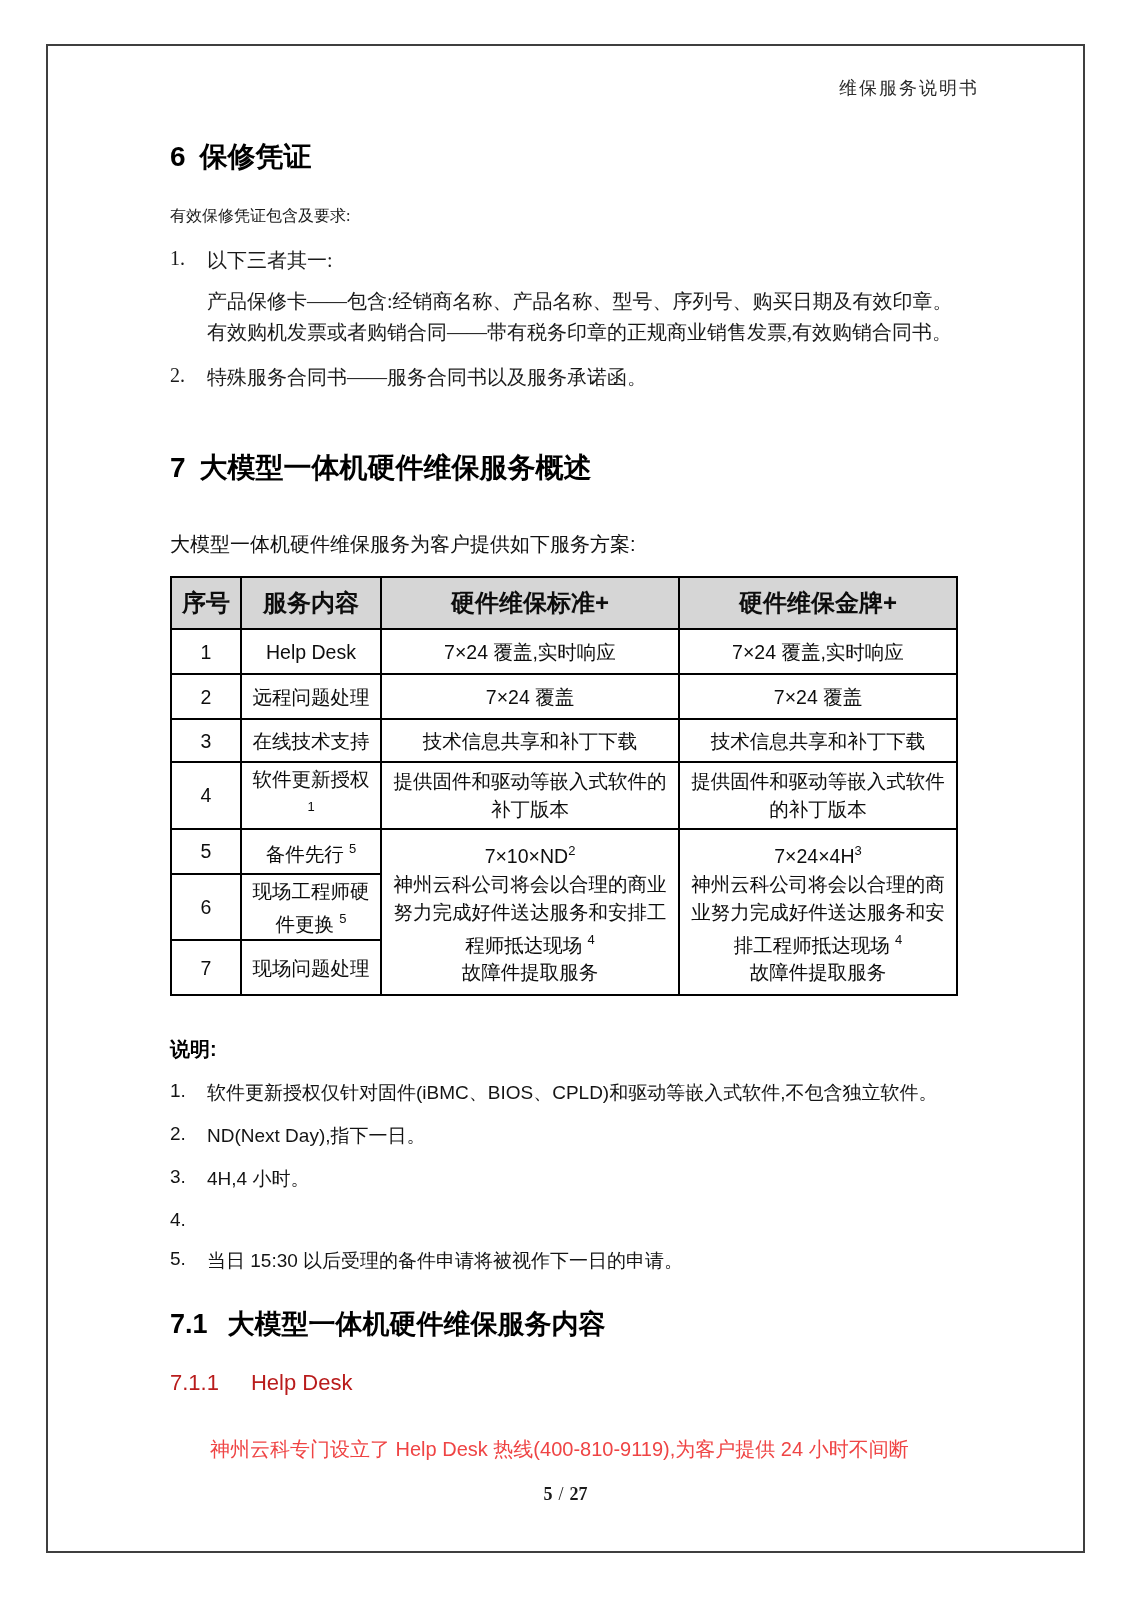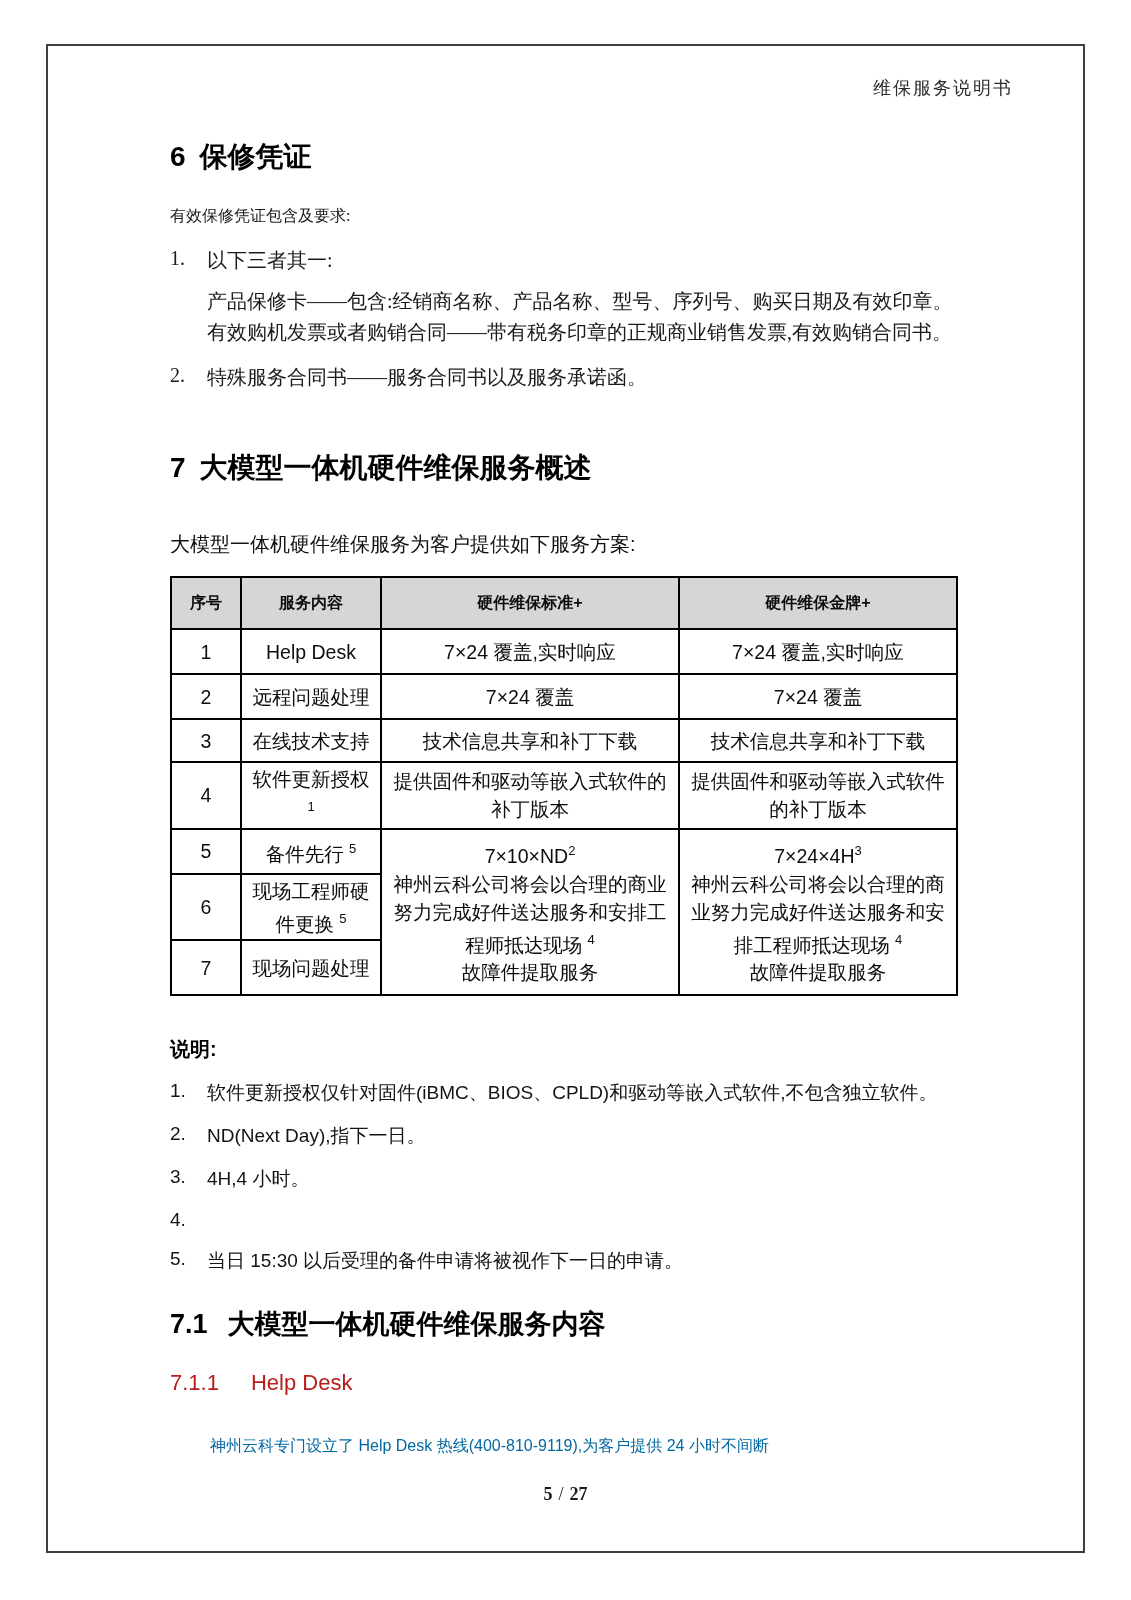--- a/index.html
+++ b/index.html
@@ -12,21 +12,21 @@
   }
   .page {
     position: absolute;
     left: 46px; top: 44px;
     width: 1039px; height: 1509px;
     border: 2px solid #3f3f3f;
     background: #ffffff;
     overflow: hidden;
   }
   .content {
-    padding: 0 70px 0 122px;
+    padding: 0 104px 0 122px;
   }
   .doc-header {
     margin-top: 30px;
     text-align: right;
     font-family: "Liberation Serif", serif;
     font-size: 18px;
     color: #2a2a2a;
     letter-spacing: 2px;
   }
   h1.sec {
@@ -77,21 +77,21 @@
     border: 2px solid #000;
     text-align: center;
     vertical-align: middle;
     padding: 2px 3px;
     line-height: 28px;
     font-weight: 400;
   }
   table.svc th {
     background: #d6d6d6;
     font-weight: 700;
-    font-size: 16px;
+    font-size: 24px;
     height: 52px;
   }
   tr.r-single { height: 45px; }
   tr.r3 { height: 43px; }
   tr.r4 { height: 58px; }
   tr.r6 { height: 66px; }
   tr.r7 { height: 55px; }
   td.merged {
     line-height: 33px;
     vertical-align: middle;
@@ -126,22 +126,22 @@
     font-family: "Liberation Sans", sans-serif;
     font-size: 22px;
     font-weight: 400;
     color: #b91c1c;
   }
   .sec711-num { margin-right: 32px; }
   .para711 {
     margin-top: 40px;
     margin-left: 40px;
     font-family: "Liberation Sans", sans-serif;
-    font-size: 16px;
-    color: #0369a1;
+    font-size: 20px;
+    color: #ef4444;
   }
   .footer {
     position: absolute;
     left: 0; bottom: 46px;
     width: 100%;
     text-align: center;
     font-family: "Liberation Serif", serif;
     font-size: 18px;
     font-weight: 700;
     color: #1a1a1a;

